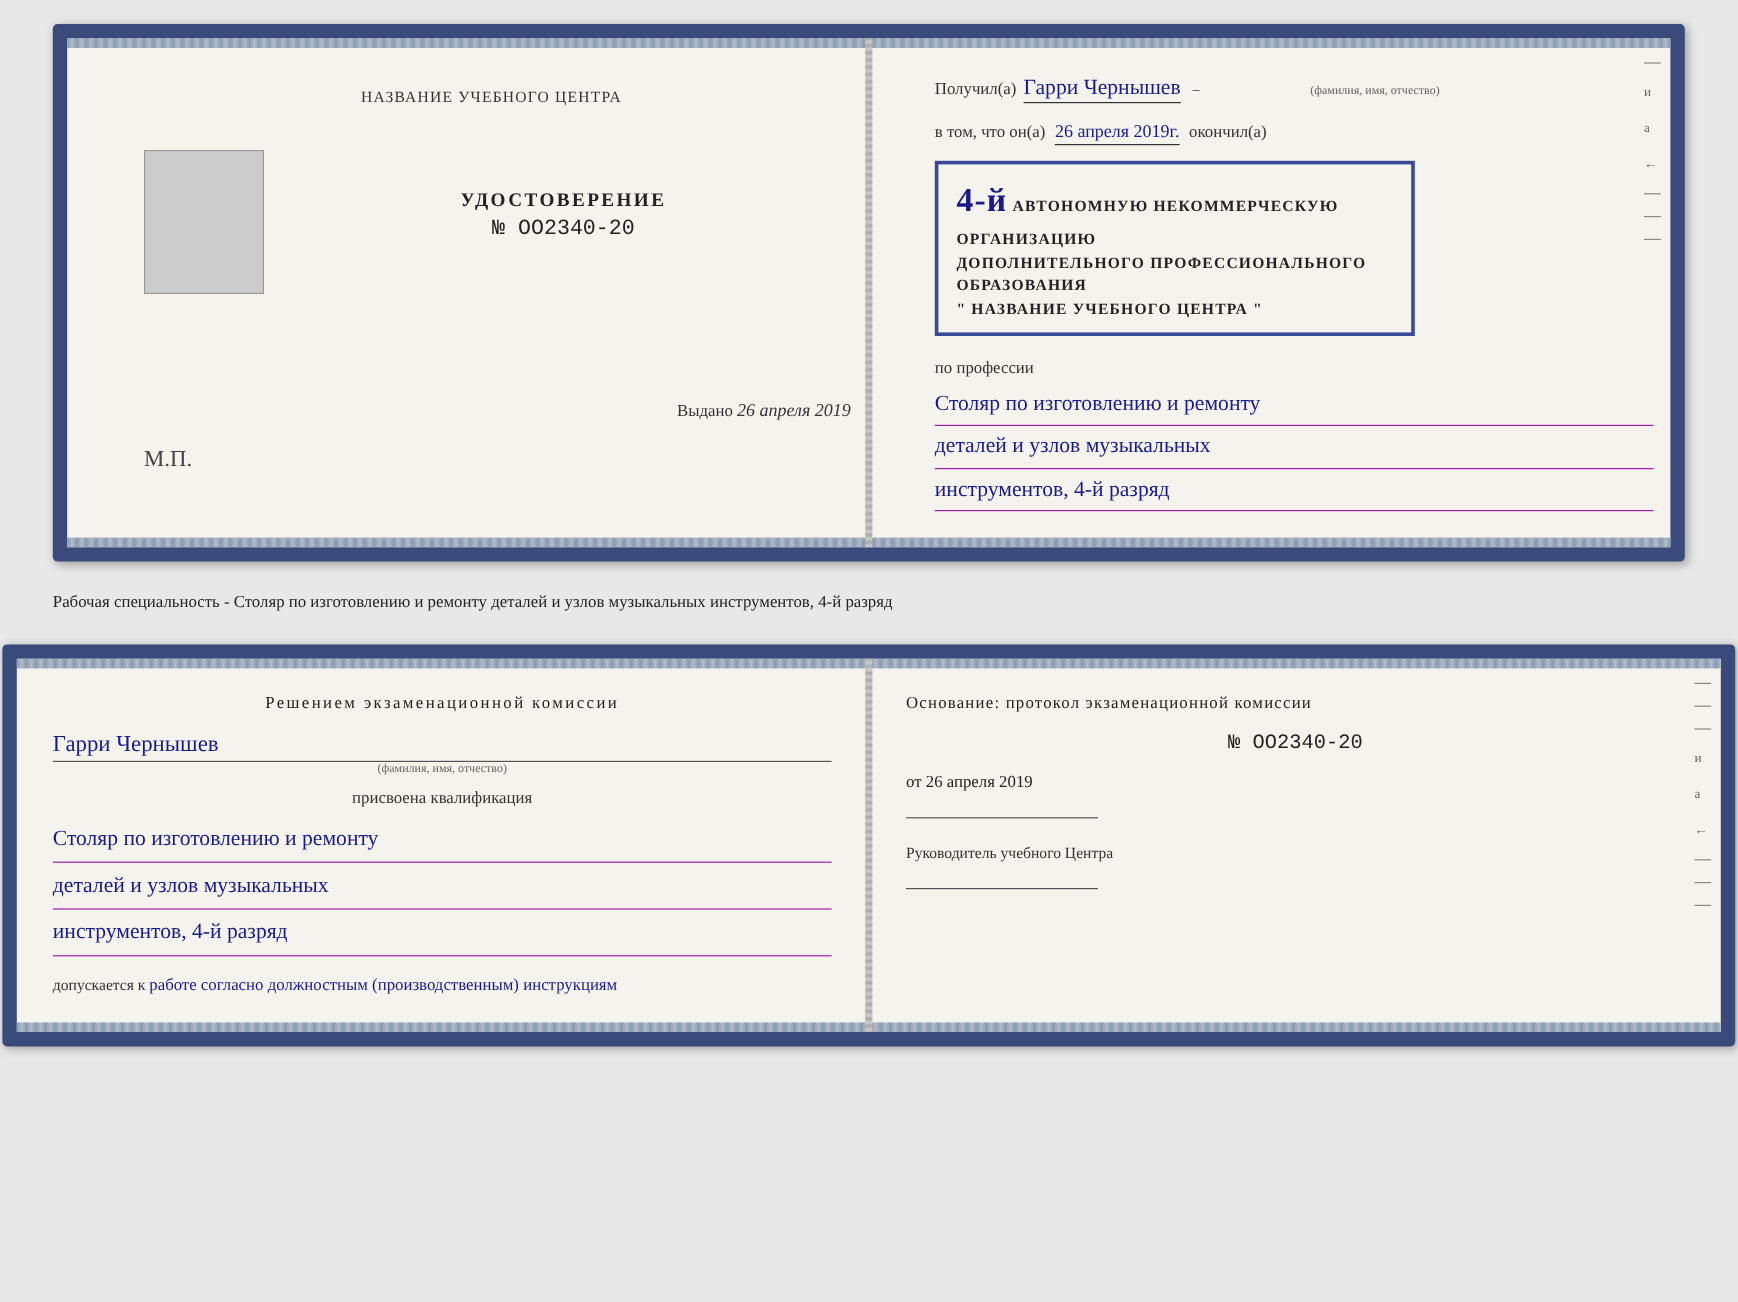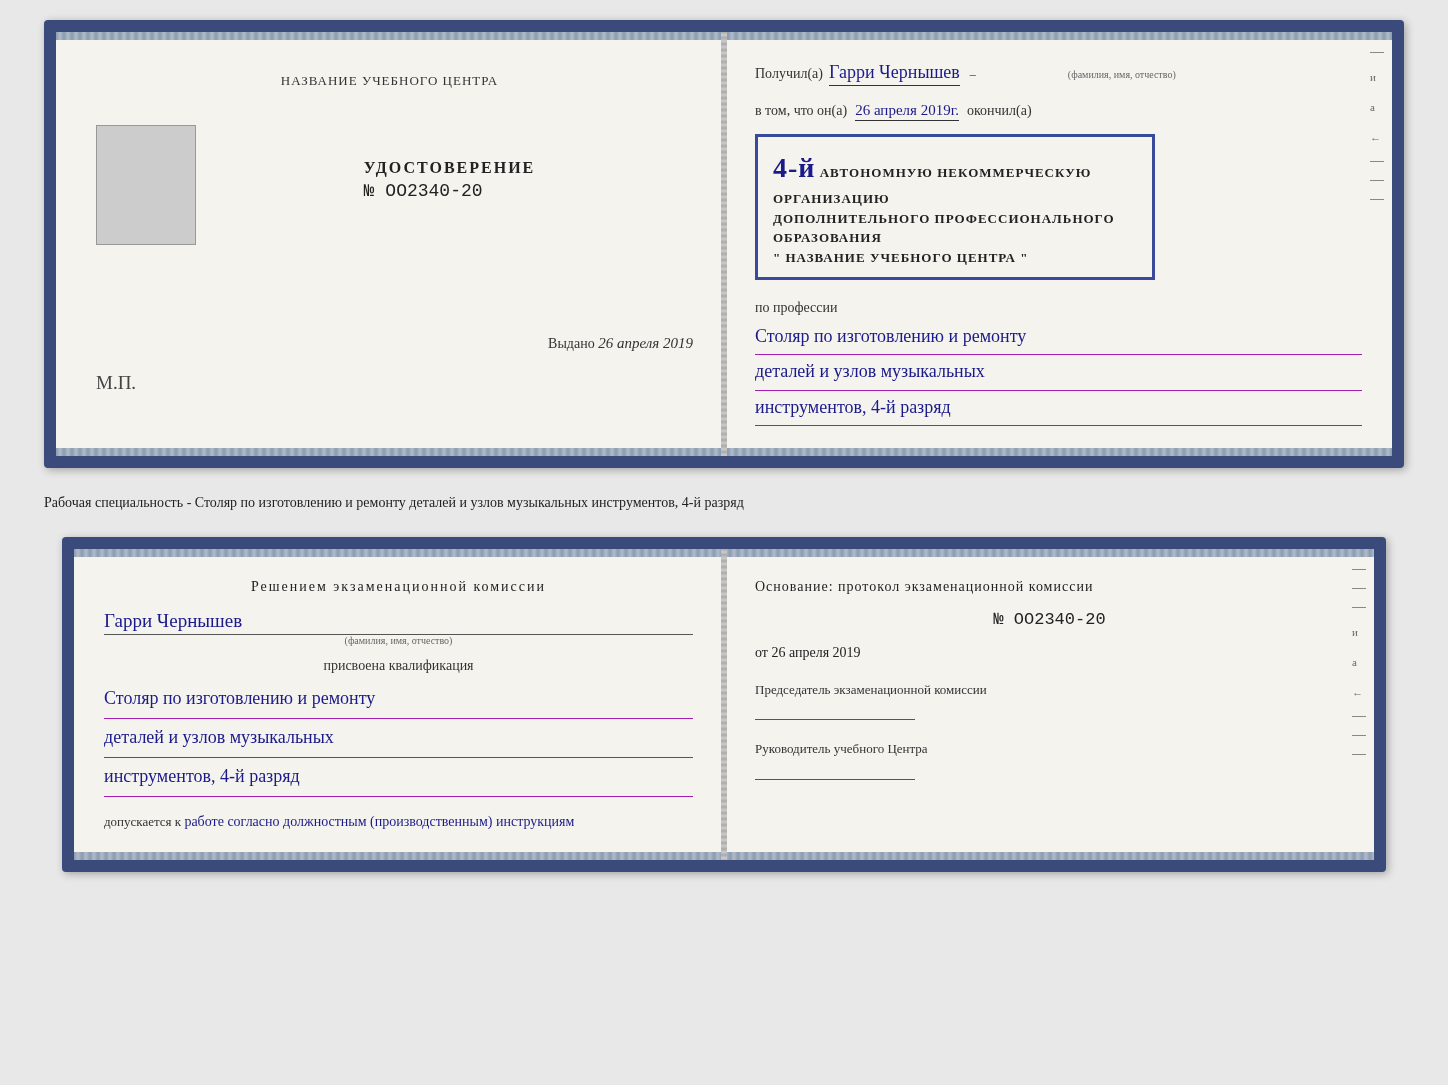--- a/index.html
+++ b/index.html
@@ -20,22 +20,23 @@
       width: 1360px;
       border: 12px solid #3a4a7a;
       border-radius: 4px;
       background: #f5f3ee;
       position: relative;
       box-shadow: 2px 2px 8px rgba(0,0,0,0.3);
     }
 
     .page-left, .page-right {
       flex: 1;
-      padding: 30px 30px;
+      padding: 30px 14px;
       position: relative;
+      margin-left: 40px;
     }
 
     .page-left {
       border-right: 2px solid #888;
       display: flex;
       flex-direction: column;
       align-items: center;
     }
 
     .page-right {
@@ -73,20 +74,21 @@
       width: 100px;
       height: 120px;
       background: #ccc;
       border: 1px solid #999;
       margin: 20px 0 20px 0;
       align-self: flex-start;
       margin-left: 10px;
     }
 
     .udostoverenie-block {
+      text-align: center;
       margin: 10px 0 20px 0;
     }
 
     .udostoverenie-block .title {
       font-size: 16px;
       letter-spacing: 2px;
       font-weight: bold;
       color: #222;
     }
 
@@ -223,21 +225,21 @@
 
     .side-letter {
       font-size: 11px;
       color: #666;
       writing-mode: horizontal-tb;
     }
 
     
     .bottom-spread {
       display: flex;
-      width: 1324px;
+      width: 1444px;
       border: 12px solid #3a4a7a;
       border-radius: 4px;
       background: #f5f3ee;
       position: relative;
       box-shadow: 2px 2px 8px rgba(0,0,0,0.3);
     }
 
     .bottom-spread::before {
       content: '';
       position: absolute;
@@ -496,21 +498,20 @@
     <div class="protocol-number">
       <span>№</span> <span>OO2340-20</span>
     </div>
 
     <div class="protocol-date">
       <span>от</span>
       <span>26 апреля 2019</span>
     </div>
 
     <div class="signature-block">
-      <div class="signature-title">Председатель экзаменационной комиссии</div>
       <div class="signature-line"></div>
     </div>
 
     <div class="signature-block">
       <div class="signature-title">Руководитель учебного Центра</div>
       <div class="signature-line"></div>
     </div>
 
     <div class="side-lines">
       <div class="side-line"></div>

